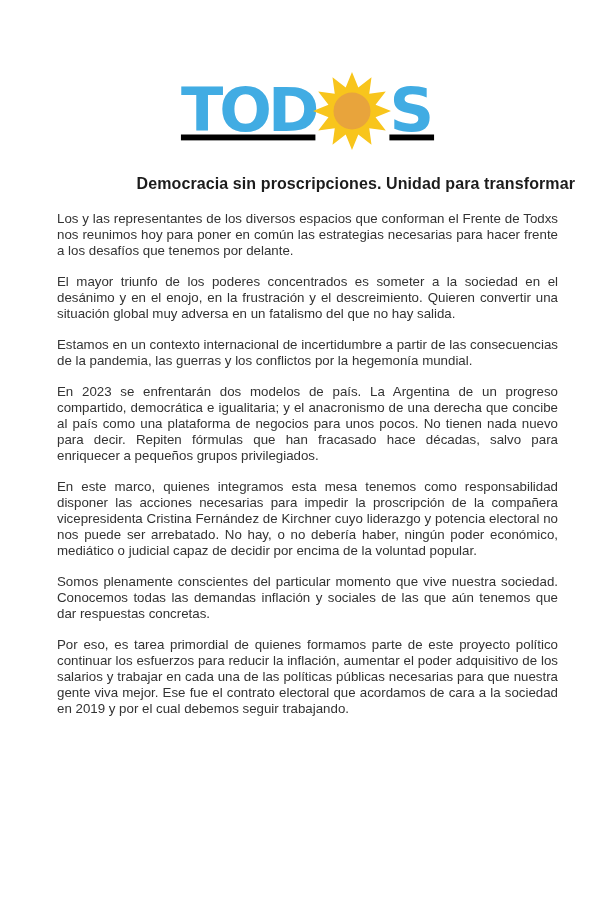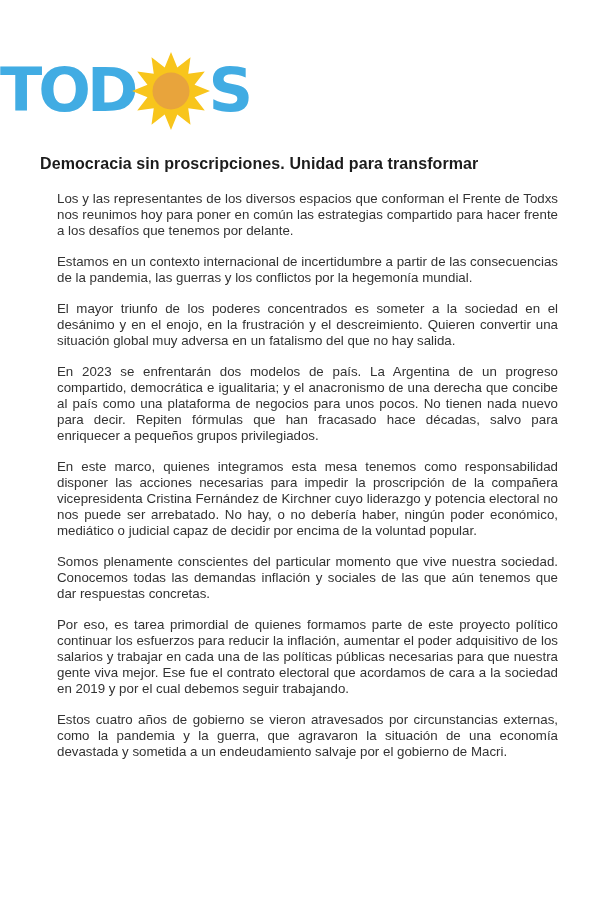--- a/index.html
+++ b/index.html
@@ -11,23 +11,25 @@
     position: relative;
     width: 615px;
     height: 899px;
     background: #ffffff;
     overflow: hidden;
     font-family: "Liberation Sans", "DejaVu Sans", sans-serif;
   }
   .logo-row {
     display: flex;
     align-items: center;
-    padding-top: 52px;
+    justify-content: center;
+    padding-top: 72px;
     height: 76px;
     user-select: none;
+    text-decoration: underline;
   }
   .logo-text {
     font-family: "DejaVu Sans", "Liberation Sans", sans-serif;
     font-weight: 800;
     font-size: 62px;
     letter-spacing: -4px;
     line-height: 1;
     transform: scaleY(0.98);
   }
   .logo-text.left { margin-right: 2px; }
@@ -35,21 +37,21 @@
   .sun-wrap {
     width: 78px;
     height: 78px;
     flex: 0 0 auto;
     margin: 0 -4px;
     position: relative;
     top: 1px;
   }
   .doc-title {
     margin: 27px 40px 0 40px;
-    text-align: left;
+    text-align: right;
     font-size: 16px;
     font-weight: bold;
     color: #1c1c1c;
     letter-spacing: 0.1px;
   }
   .doc-body {
     width: 501px;
     margin: 18px auto 0 auto;
     color: #333333;
     font-size: 13.3px;
@@ -73,23 +75,22 @@
         <polygon points="40,0 46.47,15.85 60,5.36 57.68,22.32 74.64,20 64.15,33.53 80,40 64.15,46.47 74.64,60 57.68,57.68 60,74.64 46.47,64.15 40,80 33.53,64.15 20,74.64 22.32,57.68 5.36,60 15.85,46.47 0,40 15.85,33.53 5.36,20 22.32,22.32 20,5.36 33.53,15.85" fill="#F8C51C"></polygon>
         <circle cx="40" cy="40" r="19" fill="#E8A43C"></circle>
       </svg>
     </span>
     <span class="logo-text right" style="color: rgb(65, 172, 227);">S</span>
   </div>
 
   <h1 class="doc-title">Democracia sin proscripciones. Unidad para transformar</h1>
 
   <div class="doc-body">
-    <p>Los y las representantes de los diversos espacios que conforman el Frente de Todxs nos reunimos hoy para poner en común las estrategias compartido para hacer frente a los desafíos que tenemos por delante.</p>
+    <p>Los y las representantes de los diversos espacios que conforman el Frente de Todxs nos reunimos hoy para poner en común las estrategias necesarias para hacer frente a los desafíos que tenemos por delante.</p>
+    <p>El mayor triunfo de los poderes concentrados es someter a la sociedad en el desánimo y en el enojo, en la frustración y el descreimiento. Quieren convertir una situación global muy adversa en un fatalismo del que no hay salida.</p>
     <p>Estamos en un contexto internacional de incertidumbre a partir de las consecuencias de la pandemia, las guerras y los conflictos por la hegemonía mundial.</p>
-    <p>El mayor triunfo de los poderes concentrados es someter a la sociedad en el desánimo y en el enojo, en la frustración y el descreimiento. Quieren convertir una situación global muy adversa en un fatalismo del que no hay salida.</p>
     <p>En 2023 se enfrentarán dos modelos de país. La Argentina de un progreso compartido, democrática e igualitaria; y el anacronismo de una derecha que concibe al país como una plataforma de negocios para unos pocos. No tienen nada nuevo para decir. Repiten fórmulas que han fracasado hace décadas, salvo para enriquecer a pequeños grupos privilegiados.</p>
     <p>En este marco, quienes integramos esta mesa tenemos como responsabilidad disponer las acciones necesarias para impedir la proscripción de la compañera vicepresidenta Cristina Fernández de Kirchner cuyo liderazgo y potencia electoral no nos puede ser arrebatado. No hay, o no debería haber, ningún poder económico, mediático o judicial capaz de decidir por encima de la voluntad popular.</p>
     <p>Somos plenamente conscientes del particular momento que vive nuestra sociedad. Conocemos todas las demandas inflación y sociales de las que aún tenemos que dar respuestas concretas.</p>
     <p>Por eso, es tarea primordial de quienes formamos parte de este proyecto político continuar los esfuerzos para reducir la inflación, aumentar el poder adquisitivo de los salarios y trabajar en cada una de las políticas públicas necesarias para que nuestra gente viva mejor. Ese fue el contrato electoral que acordamos de cara a la sociedad en 2019 y por el cual debemos seguir trabajando.</p>
-    <p>Estos cuatro años de gobierno se vieron atravesados por circunstancias externas, como la pandemia y la guerra, que agravaron la situación de una economía devastada y sometida a un endeudamiento salvaje por el gobierno de Macri.</p>
   </div>
 
 </div>
 
 </body></html>

